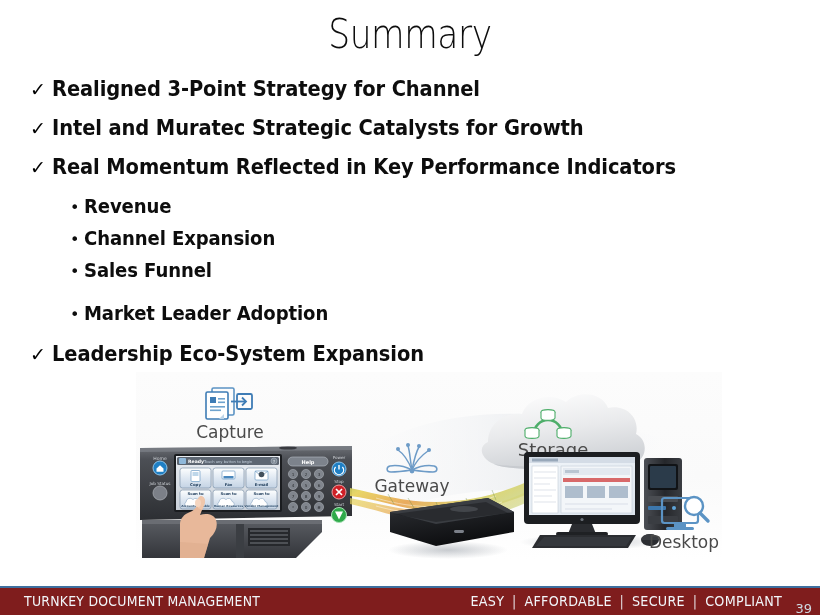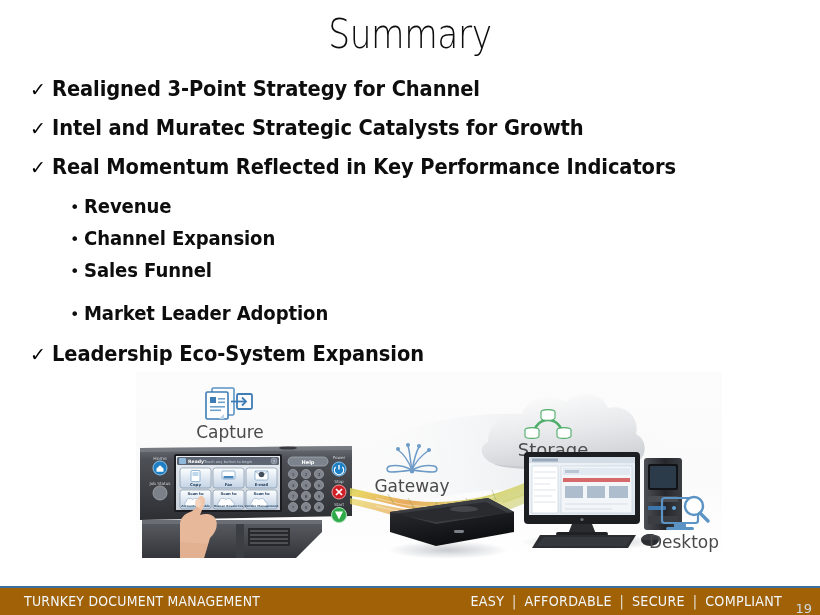--- a/index.html
+++ b/index.html
@@ -108,21 +108,21 @@
   }
   .diagram svg { display: block; }
 
   
   .footer-bar {
     position: absolute;
     left: 0;
     top: 586px;
     width: 820px;
     height: 29px;
-    background: #a16207;
+    background: #7f1d1d;
     border-top: 2px solid #3d6f9f;
   }
   .footer-left {
     position: absolute;
     left: 24px;
     top: 5px;
     font-family: "DejaVu Sans", sans-serif;
     font-weight: 400;
     font-size: 14.5px;
     letter-spacing: 0.3px;
@@ -530,16 +530,16 @@
     <div class="footer-left">TURNKEY DOCUMENT MANAGEMENT</div>
     <div class="footer-right">
       <span>EASY</span>
       <span class="sep">|</span>
       <span>AFFORDABLE</span>
       <span class="sep">|</span>
       <span>SECURE</span>
       <span class="sep">|</span>
       <span>COMPLIANT</span>
     </div>
-    <div class="slide-number">19</div>
+    <div class="slide-number">39</div>
   </div>
 
 </div>
 
 </body></html>

